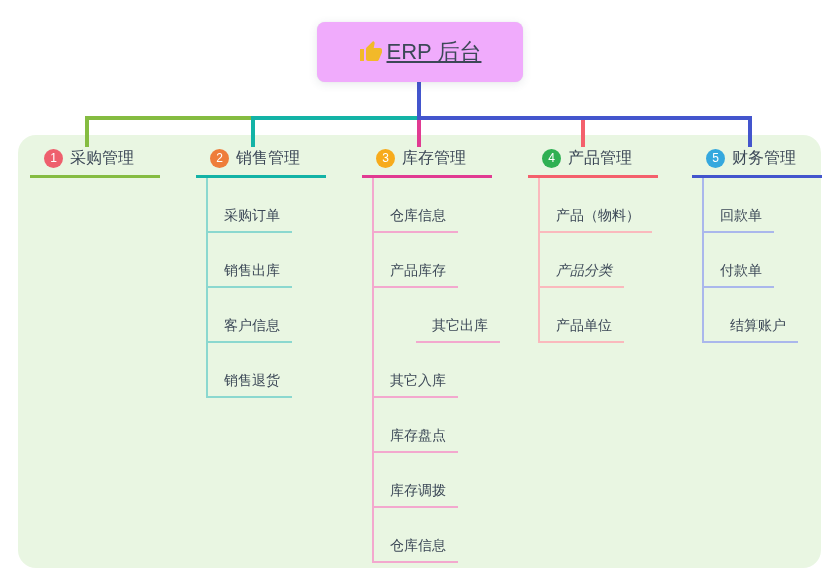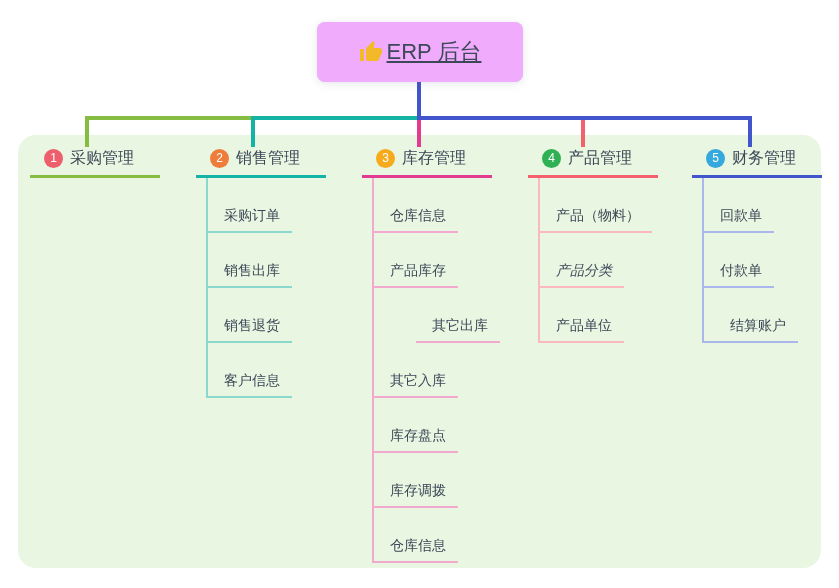--- a/index.html
+++ b/index.html
@@ -108,22 +108,22 @@
   </div>
 
   <div class="branch b2">
     <div class="branch-header" style="border-bottom-color: rgb(19, 179, 166);">
       <span class="badge" style="background: rgb(238, 125, 59);">2</span>
       <span>销售管理</span>
     </div>
     <div class="children" style="border-left-color: rgb(139, 216, 207);">
       <div class="child" style="border-bottom-color: rgb(139, 216, 207);">采购订单</div>
       <div class="child" style="border-bottom-color: rgb(139, 216, 207);">销售出库</div>
+      <div class="child" style="border-bottom-color: rgb(139, 216, 207);">客户信息</div>
       <div class="child" style="border-bottom-color: rgb(139, 216, 207);">销售退货</div>
-      <div class="child" style="border-bottom-color: rgb(139, 216, 207);">客户信息</div>
     </div>
   </div>
 
   <div class="branch b3">
     <div class="branch-header" style="border-bottom-color: rgb(225, 59, 146);">
       <span class="badge" style="background: rgb(247, 171, 28);">3</span>
       <span>库存管理</span>
     </div>
     <div class="children" style="border-left-color: rgb(243, 168, 206);">
       <div class="child" style="border-bottom-color: rgb(243, 168, 206);">仓库信息</div>

